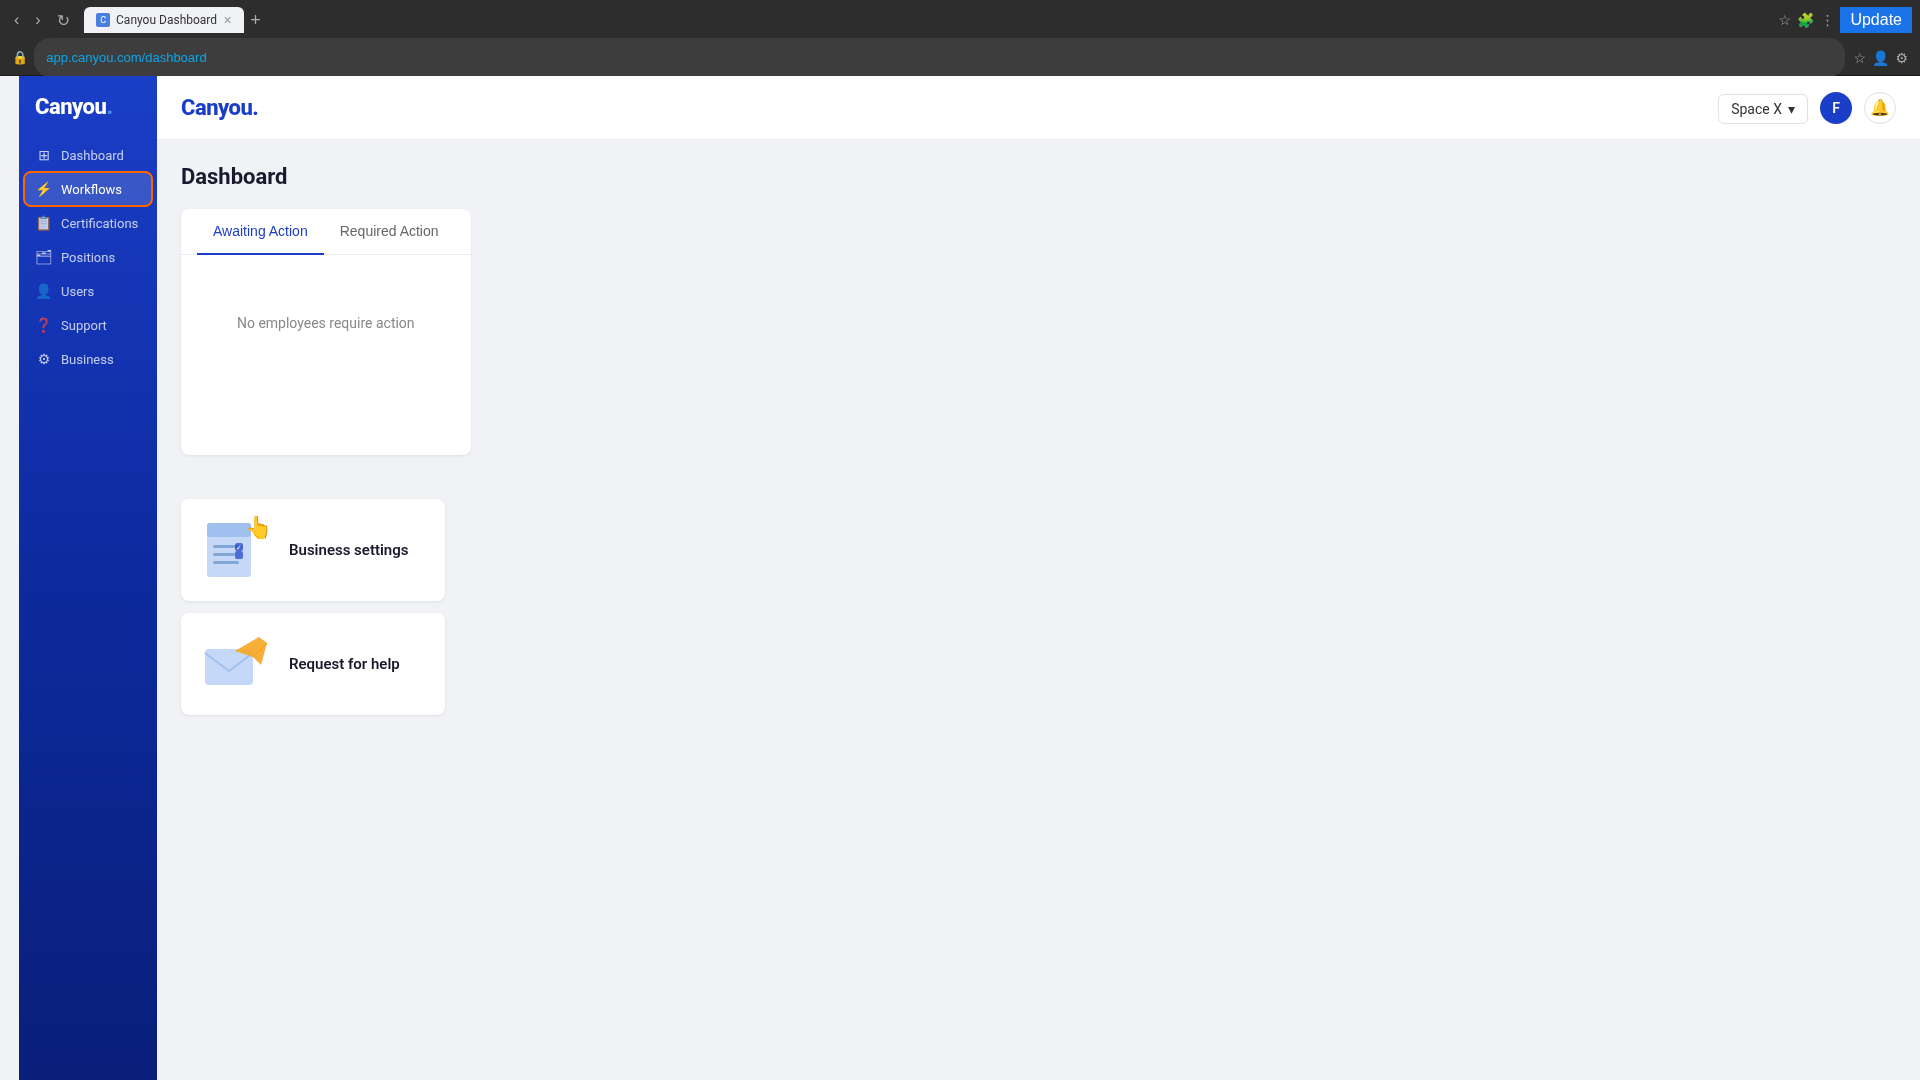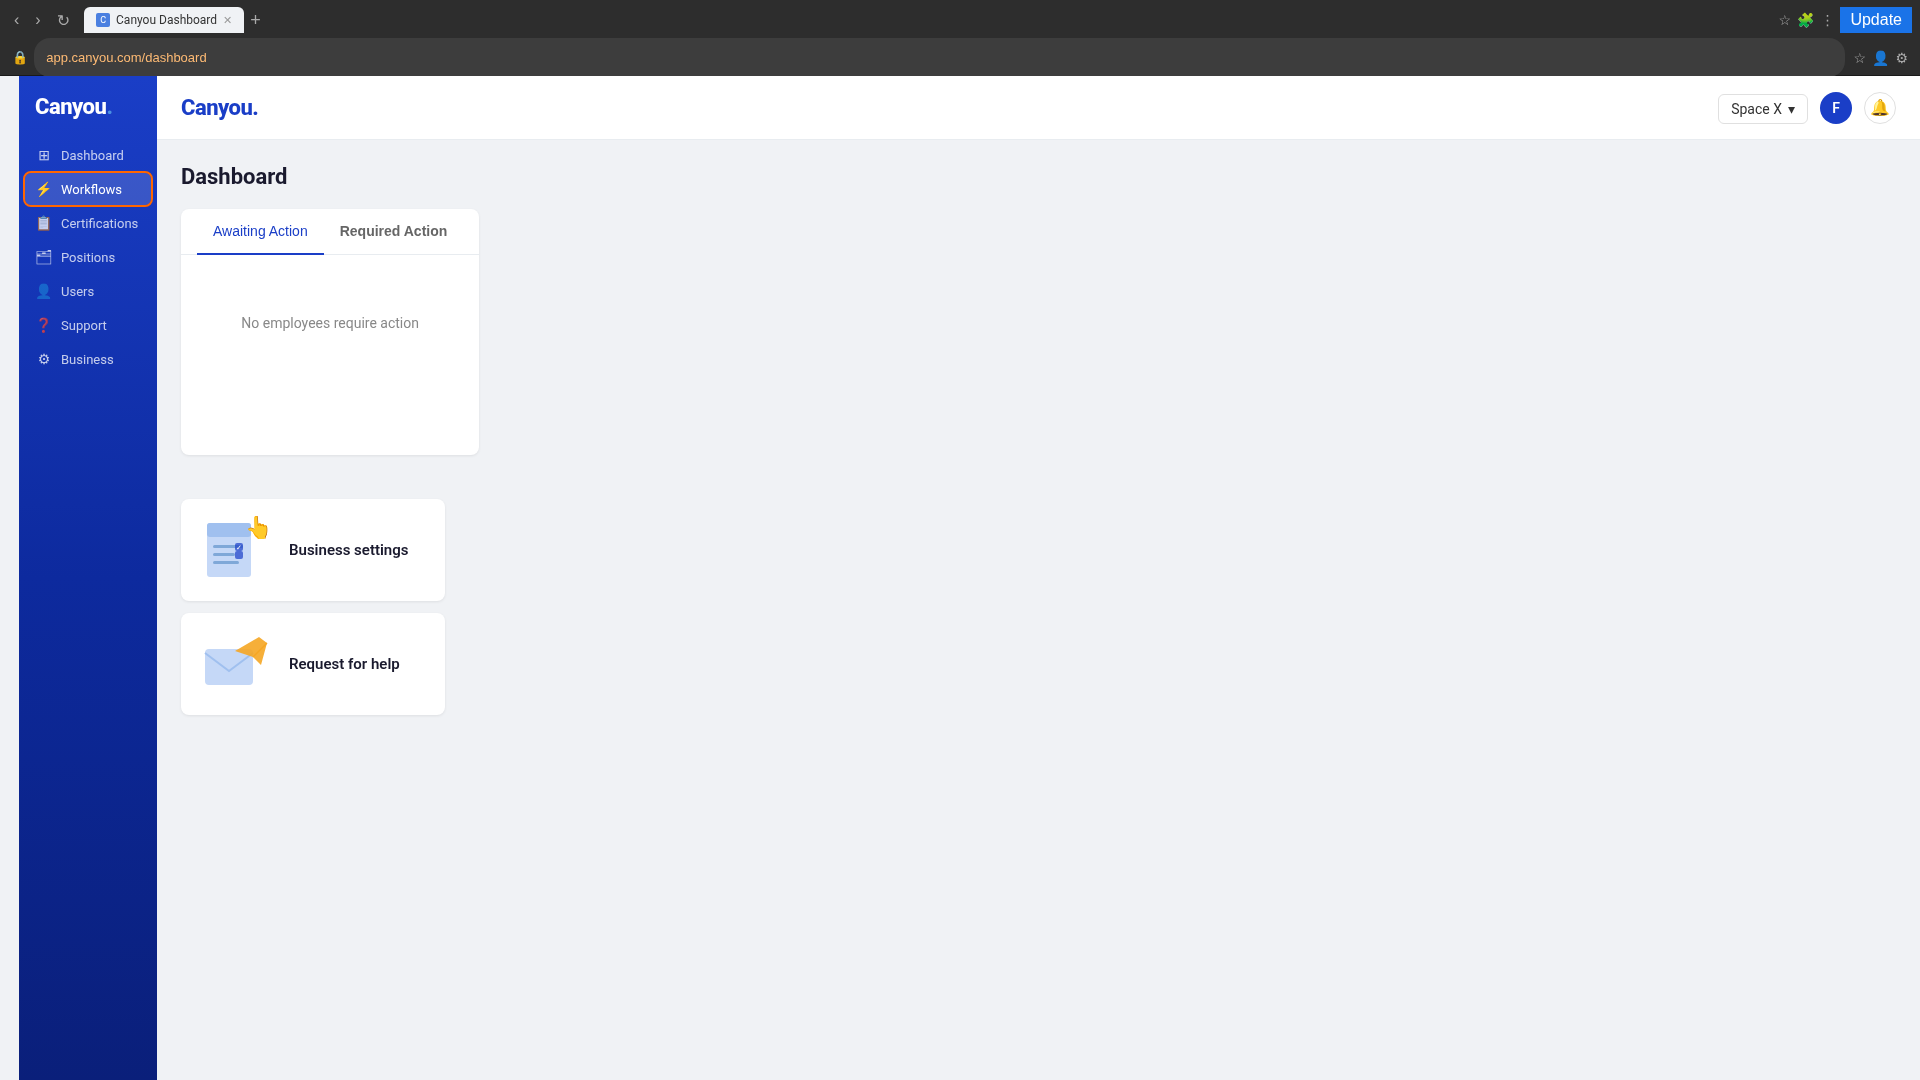--- a/index.html
+++ b/index.html
@@ -82,21 +82,21 @@
       padding: 0 12px;
       gap: 8px;
       border-bottom: 1px solid #1a1a1a;
     }
     .address-input {
       flex: 1;
       background: #3d3d3d;
       border: none;
       border-radius: 16px;
       padding: 12px 12px;
-      color: #fdba74;
+      color: #0ea5e9;
       font-size: 13px;
       outline: none;
     }
     .browser-actions {
       display: flex;
       gap: 6px;
       align-items: center;
     }
     .browser-action-icon {
       color: #aaa;
@@ -240,21 +240,20 @@
     }
     .tab-btn {
       padding: 14px 16px;
       font-size: 14px;
       color: #666;
       cursor: pointer;
       border: none;
       background: none;
       border-bottom: 2px solid transparent;
       margin-bottom: -1px;
-      font-weight: bold;
     }
     .tab-btn.active {
       color: #1a3ec7;
       border-bottom-color: #1a3ec7;
       font-weight: 500;
     }
     .tab-content {
       padding: 60px 20px;
       text-align: center;
       color: #888;

